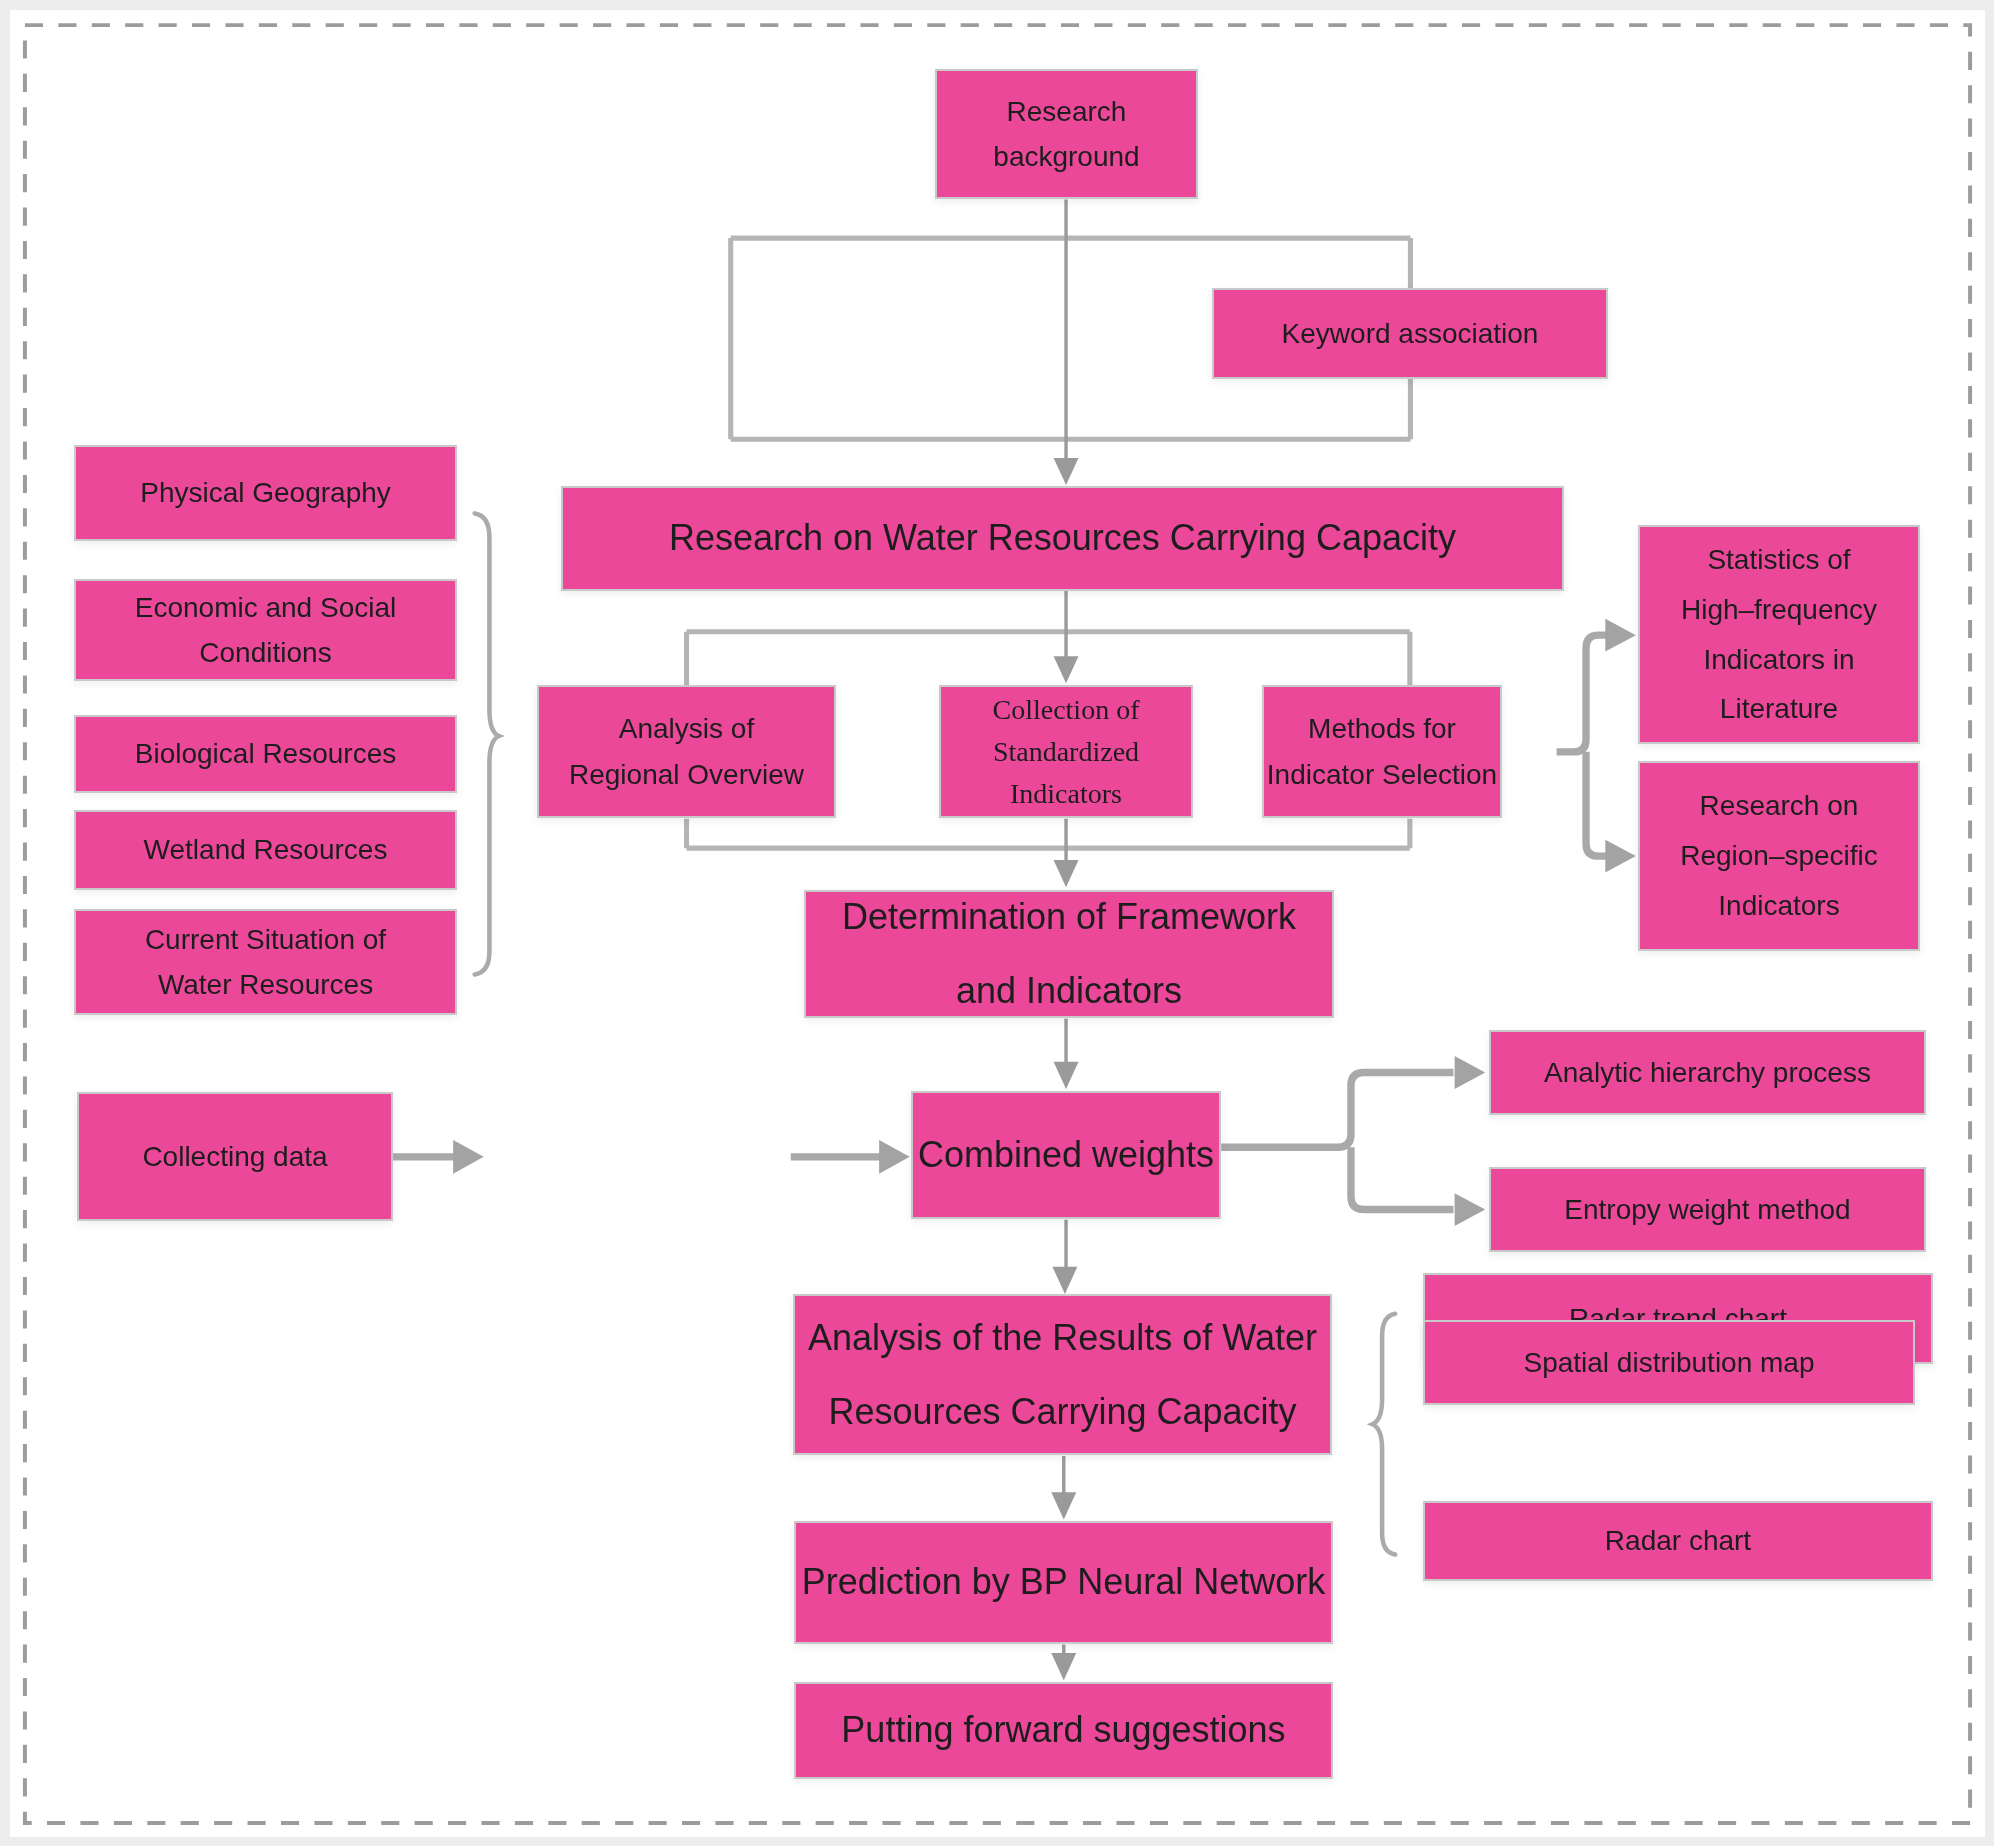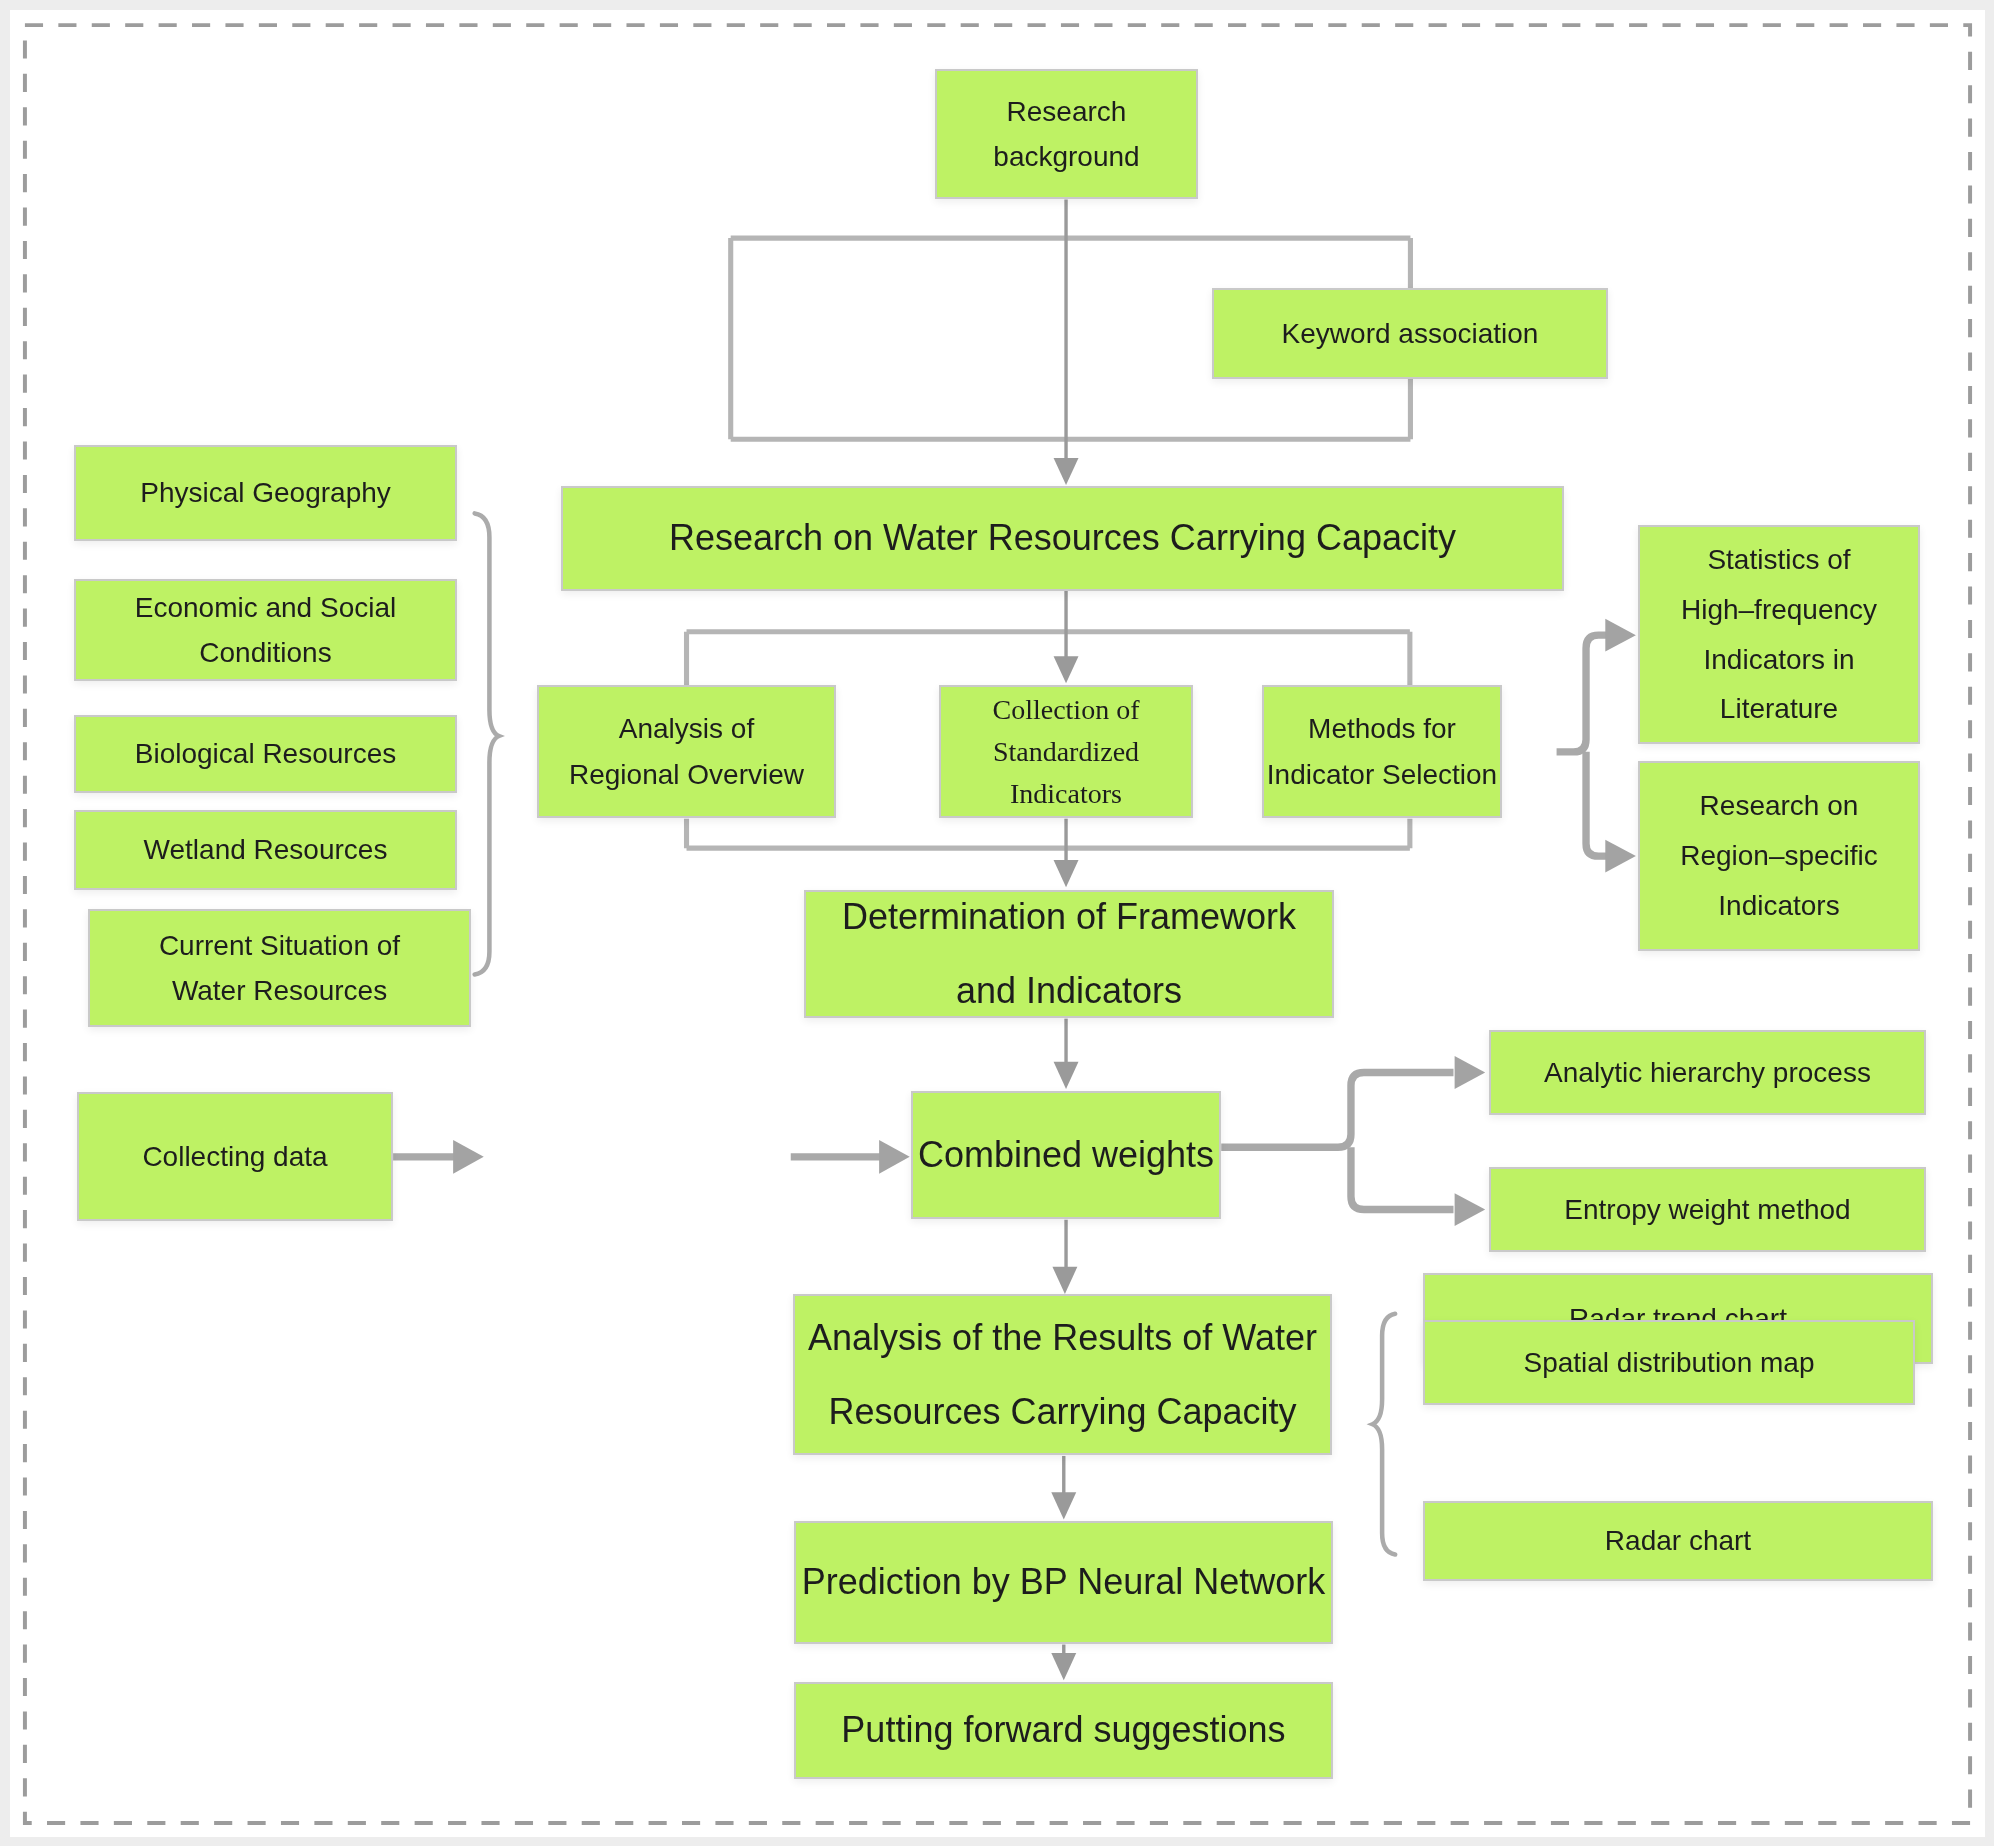--- a/index.html
+++ b/index.html
@@ -6,21 +6,21 @@
   #canvas{
     position:relative;width:1995px;height:1847px;background:#ffffff;
     font-family:"Liberation Sans",sans-serif;color:#1d1d1d;overflow:hidden;
   }
   .edge-frame{position:absolute;inset:0;border:10.2px solid #ededed;pointer-events:none;z-index:3;}
   svg.wires{position:absolute;left:0;top:0;z-index:0;}
   .node{
     position:absolute;z-index:1;box-sizing:border-box;
     display:flex;align-items:center;justify-content:center;
     text-align:center;white-space:pre-line;
-    background:#bef264;border:2.3px solid #c9c9c9;
+    background:#ec4899;border:2.3px solid #c9c9c9;
     box-shadow:0 2.8px 8px rgba(0,0,0,.07);
     font-size:28px;line-height:1.62;color:#1d1d1d;
   }
   .f54{font-size:36px;}
   .lh-tight{line-height:1.5;font-family:Liberation Serif, serif;}
   .lh-med{line-height:1.78;}
   .lh-loose{line-height:2.05;}
 </style>
 </head>
 <body>
@@ -95,21 +95,21 @@
 
   <div class="node" style="left:74px;top:445px;width:383px;height:96px">Physical Geography</div>
 
   <div class="node" style="left:74px;top:579px;width:383px;height:102px">Economic and Social
 Conditions</div>
 
   <div class="node" style="left:74px;top:715px;width:383px;height:78px">Biological Resources</div>
 
   <div class="node" style="left:74px;top:810px;width:383px;height:80px">Wetland Resources</div>
 
-  <div class="node" style="left:88px;top:909px;width:383px;height:118px">Current Situation of
+  <div class="node" style="left:74px;top:909px;width:383px;height:106px">Current Situation of
 Water Resources</div>
 
   <div class="node" style="left:537px;top:685px;width:299px;height:133px">Analysis of
 Regional Overview</div>
 
   <div class="node lh-tight" style="left:939px;top:685px;width:254px;height:133px">Collection of
 Standardized
 Indicators</div>
 
   <div class="node" style="left:1262px;top:685px;width:240px;height:133px">Methods for

